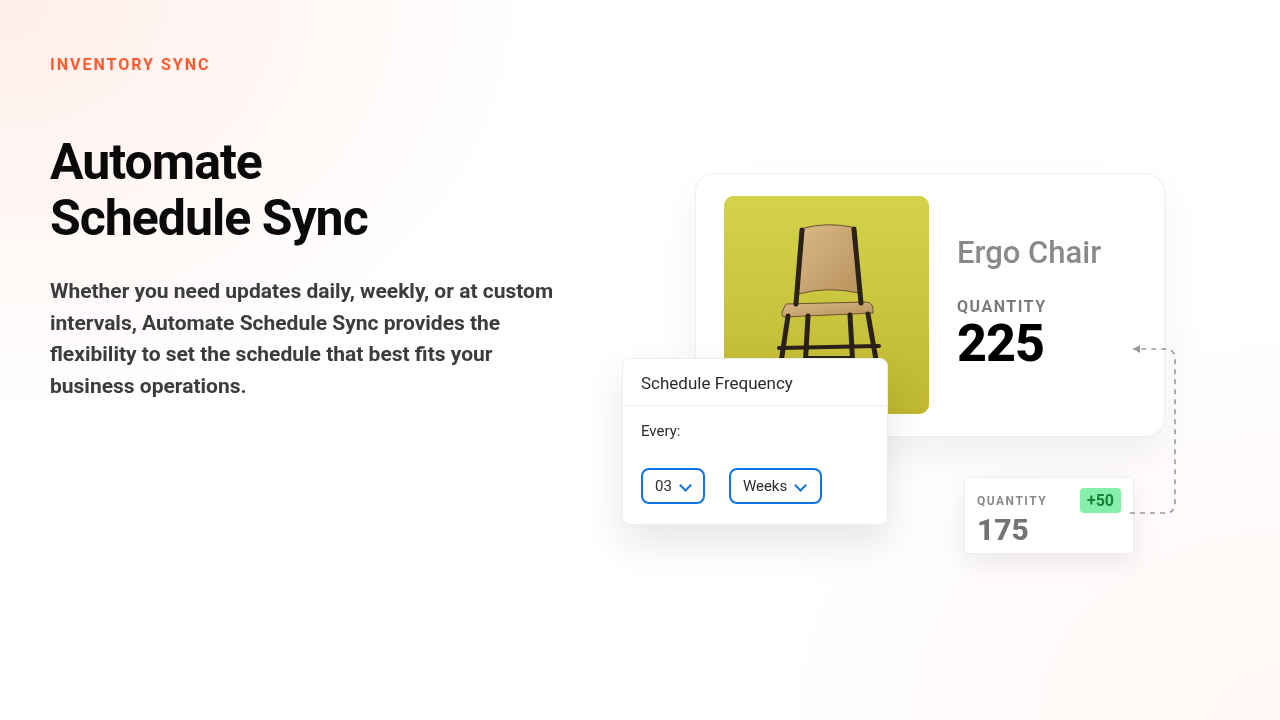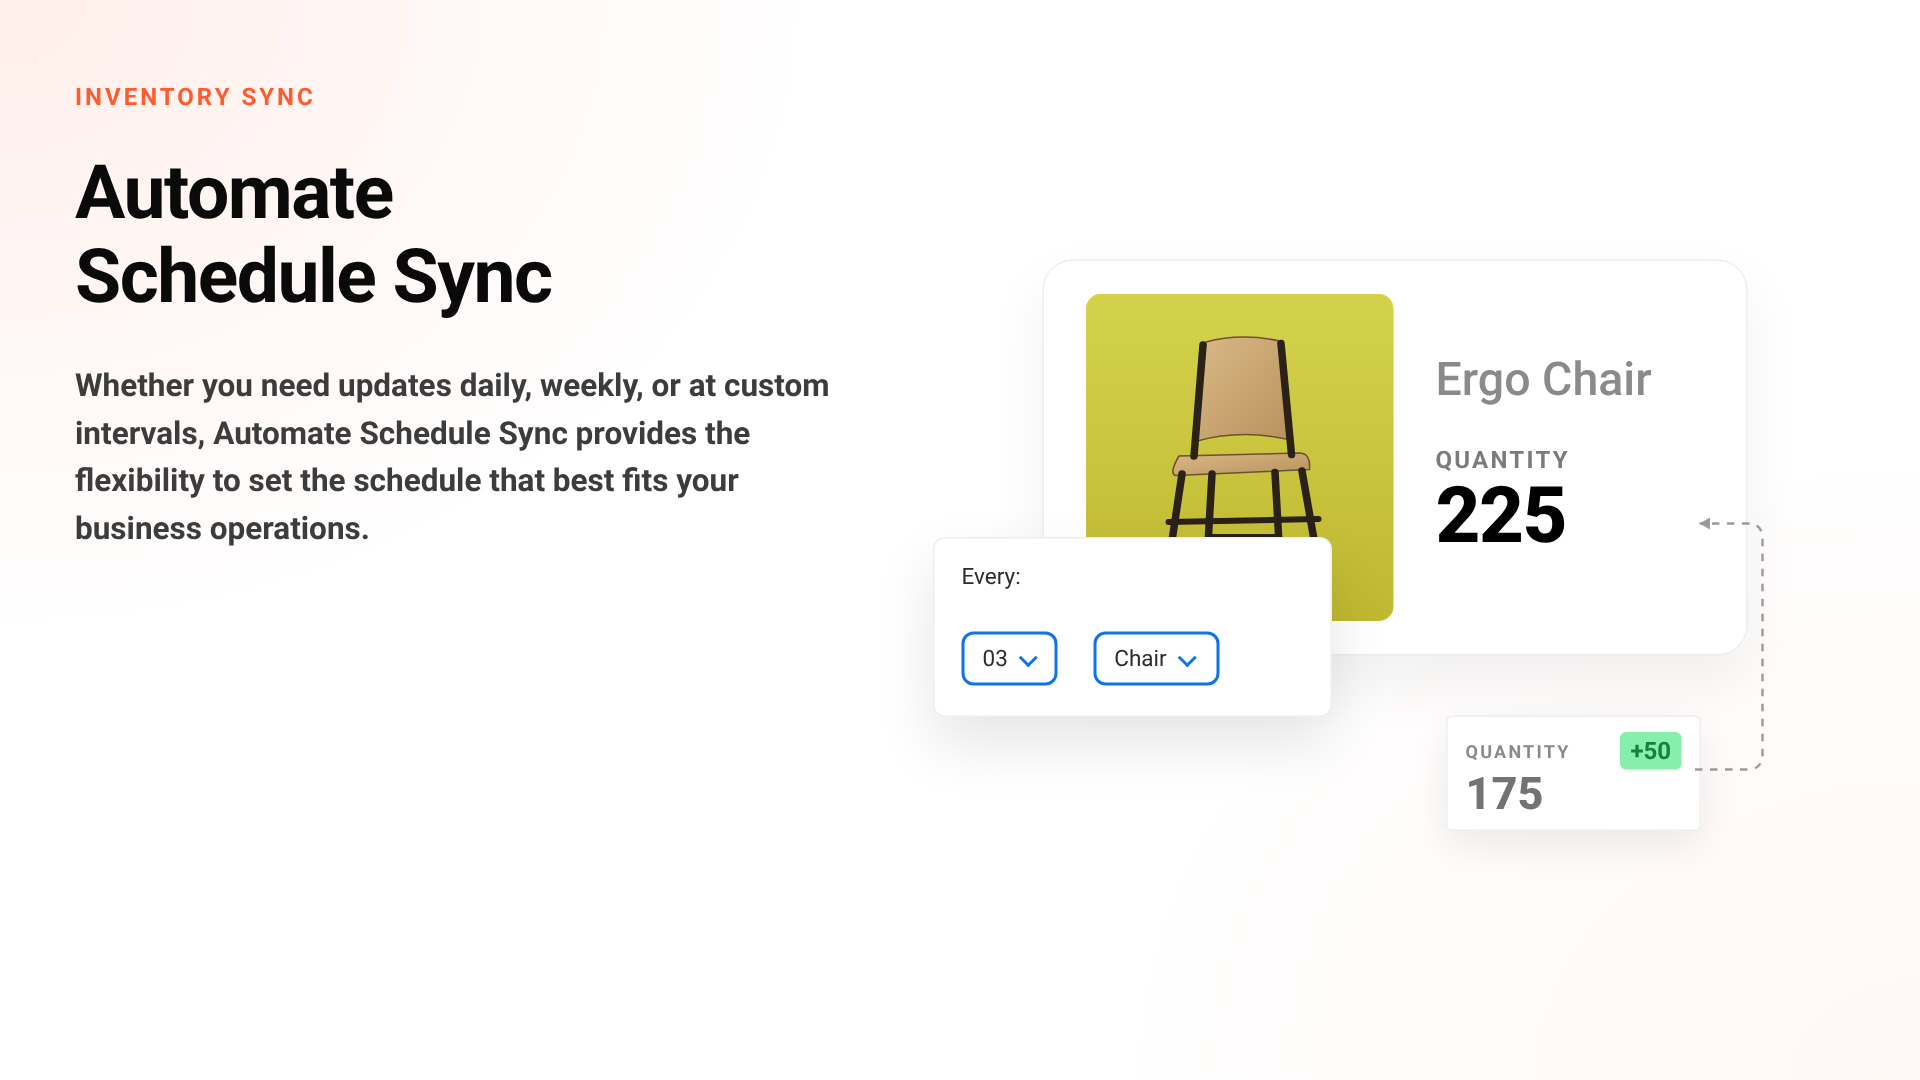--- a/index.html
+++ b/index.html
@@ -17,21 +17,21 @@
   .copy {
     position: absolute;
     left: 50px; top: 55px;
     width: 560px;
   }
   .eyebrow {
     color: #ff5b2e;
     font-weight: 700;
     letter-spacing: 2px;
     font-size: 16px;
-    margin-bottom: 27px;
+    margin-bottom: 60px;
   }
   .headline {
     font-size: 50px;
     font-weight: 700;
     line-height: 1.12;
     letter-spacing: -1px;
     color: #0a0a0a;
     margin-bottom: 30px;
     white-space: pre-line;
   }
@@ -225,29 +225,30 @@
     </svg>
   </div>
   <div class="product-info">
     <div class="product-name">Ergo Chair</div>
     <div class="qty-label">QUANTITY</div>
     <div class="qty-value">225</div>
   </div>
 </div>
 
 <div class="schedule">
+  <div class="schedule-head">Schedule Frequency</div>
   <div class="schedule-body">
     <div class="every-label">Every:</div>
     <div class="selects">
       <div class="pill-select">
         <span>03</span>
         <span class="chev"></span>
       </div>
       <div class="pill-select wide">
-        <span>Chair</span>
+        <span>Weeks</span>
         <span class="chev"></span>
       </div>
     </div>
   </div>
 </div>
 
 <div class="qty-chip">
   <div class="chip-head">
     <span class="chip-qty-label">QUANTITY</span>
     <span class="delta">+50</span>

